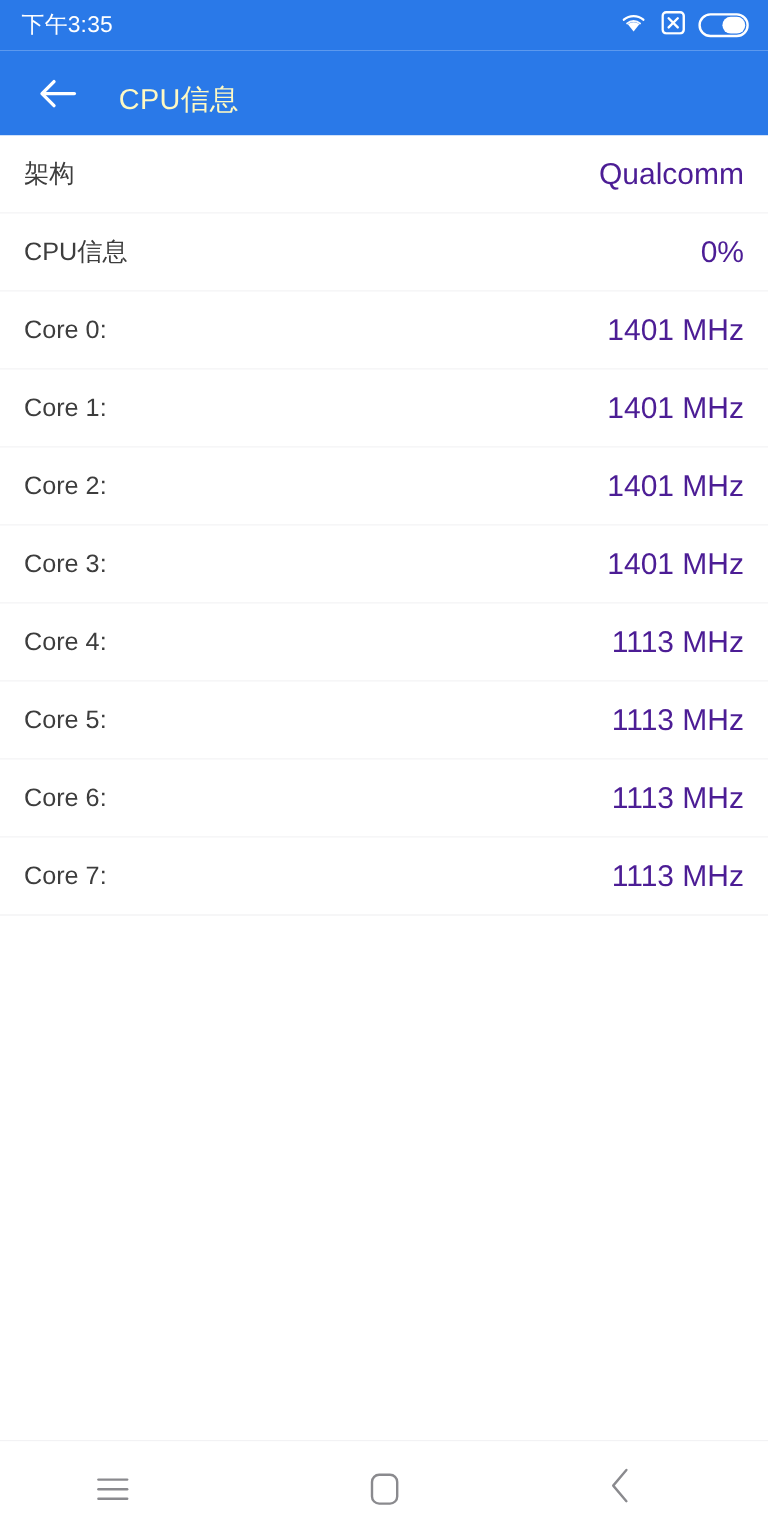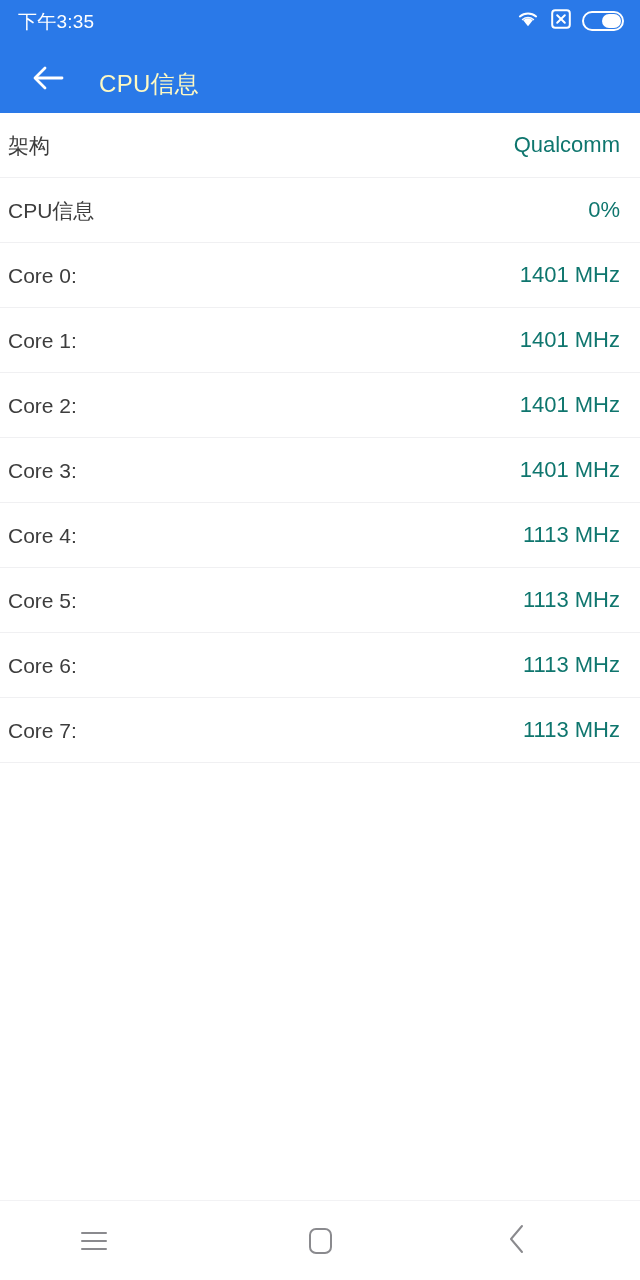--- a/index.html
+++ b/index.html
@@ -87,34 +87,34 @@
 
   
   .list {
     background: #ffffff;
   }
   .row {
     height: 65px;
     display: flex;
     align-items: center;
     justify-content: space-between;
-    padding: 0 20px 0 8px;
+    padding: 0 20px 0 20px;
     box-sizing: border-box;
     border-bottom: 1px solid #f0f0f2;
     background: #ffffff;
   }
   .row-label {
     font-size: 21px;
     color: #3d3d3d;
     line-height: 1;
     white-space: nowrap;
   }
   .row-value {
-    font-size: 22px;
-    color: #0f766e;
+    font-size: 25px;
+    color: #4c1d95;
     line-height: 1;
     white-space: nowrap;
   }
 
   
   .filler {
     background: #ffffff;
     flex: 1 1 auto;
   }
 

